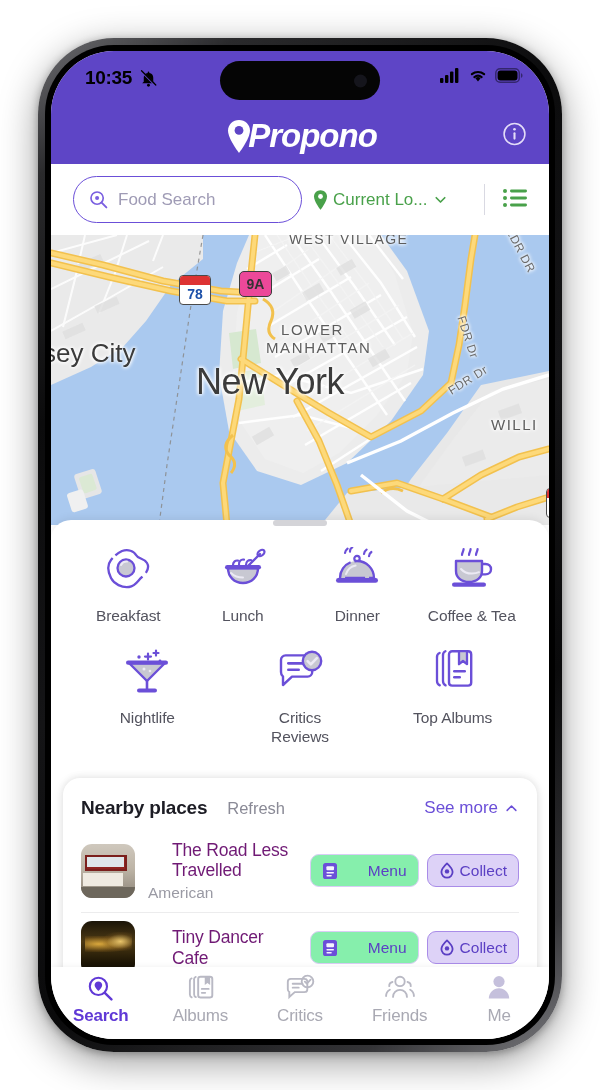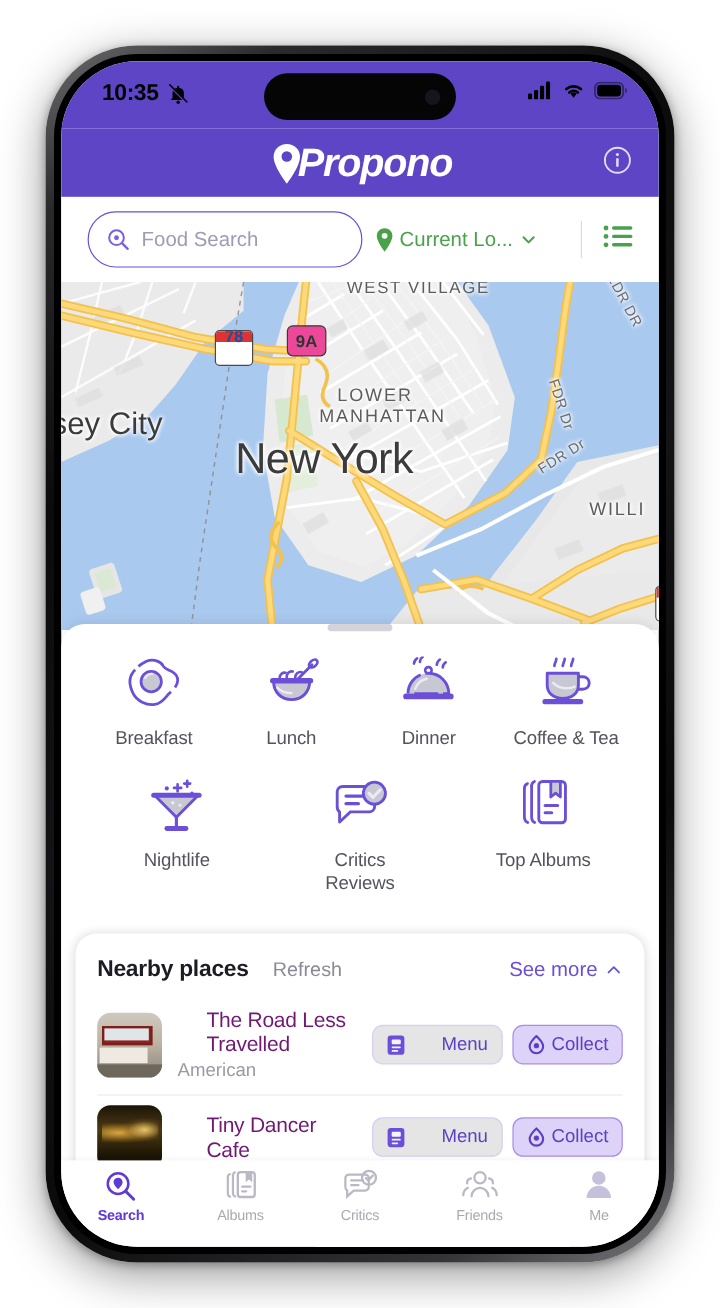--- a/index.html
+++ b/index.html
@@ -148,21 +148,21 @@
   #label-fdr2 { left: 395px; top: 95px; font-size: 12px; color: #6b6b6b;
                transform: rotate(72deg); letter-spacing: 0.5px; font-weight: 500; }
 
   .shield-i {
     position: absolute; width: 32px; height: 30px;
     background: #fff; border: 1.5px solid #4a4a4a; border-radius: 4px;
     display: flex; flex-direction: column; align-items: center;
     justify-content: flex-end; overflow: hidden;
   }
   .shield-i .top { position: absolute; top: 0; left: 0; right: 0; height: 9px; background: #d33; }
-  .shield-i .num { font-size: 14px; font-weight: bold; color: #1a4ea8; line-height: 1; margin-bottom: 17px; z-index: 2; }
+  .shield-i .num { font-size: 14px; font-weight: bold; color: #1a4ea8; line-height: 1; margin-bottom: 3px; z-index: 2; }
   #shield-78 { left: 128px; top: 40px; }
   #shield-278 { left: 495px; top: 253px; }
   #shield-9a {
     position: absolute; left: 188px; top: 36px;
     width: 33px; height: 26px; background: #ec4899;
     border: 1.6px solid #3a3a3a; border-radius: 5px;
     display: flex; align-items: center; justify-content: center;
     font-size: 14px; font-weight: bold; color: #333;
   }
 
@@ -233,21 +233,21 @@
     font-size: 17.5px; font-weight: normal; color: #701a75;
     line-height: 1.16; letter-spacing: -0.2px; margin-left: 24px;
   }
   .place-cuisine { font-size: 15.5px; color: #9a9aa4; margin-top: 3px; }
   .place-actions { display: flex; gap: 8px; flex: 0 0 auto; }
   .pill {
     display: flex; align-items: center; gap: 5px;
     height: 33px; padding: 0 11px;
     border-radius: 9px; font-size: 15.5px; font-weight: 500;
   }
-  .pill-menu { background: #e5e5e5; border: 1.3px solid #d9cdf5; color: #5b3fc4; gap: 30px; }
+  .pill-menu { background: #86efac; border: 1.3px solid #d9cdf5; color: #5b3fc4; gap: 30px; }
   .pill-collect { background: #ddd2f7; border: 1.3px solid #a98ce8; color: #5b3fc4; }
 
   
   .thumb-cafe { background: linear-gradient(#cfc8bd 0%, #bdb4a6 46%, #8c8478 100%); }
   .thumb-cafe .t-wall { position: absolute; left: 7%; top: 20%; width: 78%; height: 30%;
         background: #8f2420; border: 2px solid #7b1f1c; }
   .thumb-cafe .t-win { position: absolute; left: 12%; top: 25%; width: 68%; height: 18%;
         background: #dfe6ea; }
   .thumb-cafe .t-counter { position: absolute; left: 4%; top: 55%; width: 74%; height: 24%;
         background: #efeae1; }
@@ -268,21 +268,21 @@
     display: flex;
     align-items: flex-start;
     padding-top: 7px;
     z-index: 20;
     box-shadow: 0 -1px 5px rgba(0,0,0,0.05);
   }
   .nav-item {
     flex: 1; display: flex; flex-direction: column;
     align-items: center; gap: 3px;
   }
-  .nav-label { font-size: 12px; letter-spacing: -0.2px; }
+  .nav-label { font-size: 17px; letter-spacing: -0.2px; }
   .nav-item.active .nav-label { color: #6039d6; font-weight: bold; }
   .nav-item:not(.active) .nav-label { color: #a9a9b3; font-weight: 500; }
 </style>
 </head>
 <body>
 
 <div id="phone-frame">
   <div id="phone-inner-ring"></div>
 
   <div id="screen">

